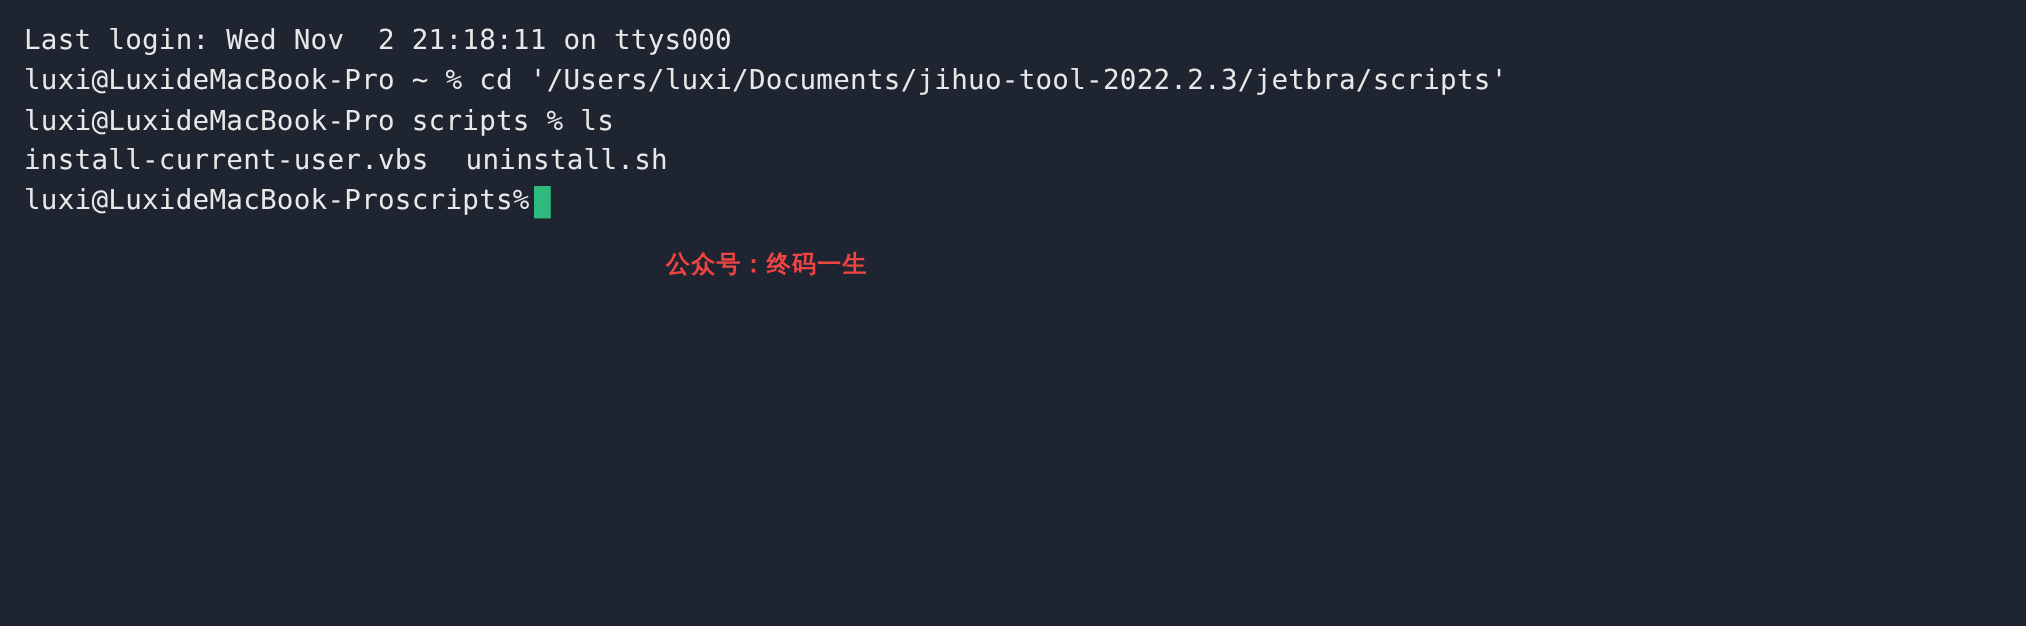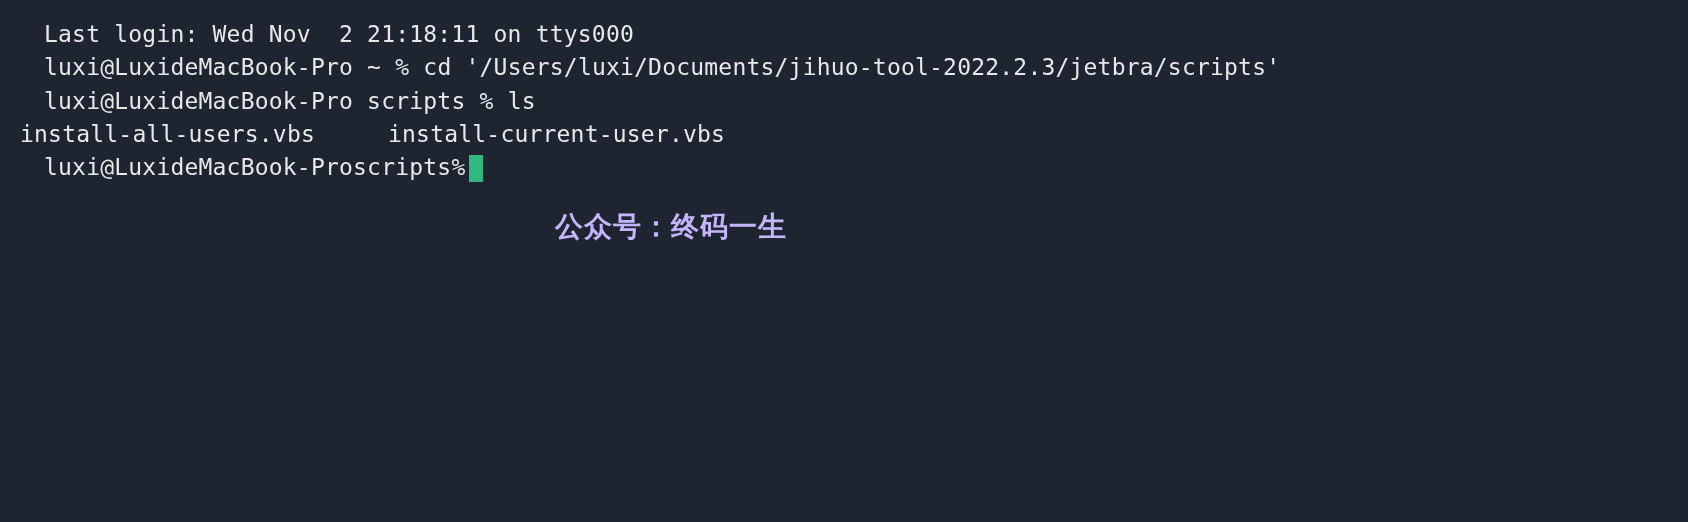--- a/index.html
+++ b/index.html
@@ -15,21 +15,20 @@
       font-size: 23px;
       line-height: 1.45;
       color: #e8e8e8;
       padding: 18px 20px;
       position: relative;
       overflow: hidden;
     }
     .line {
       white-space: pre;
       letter-spacing: 0.2px;
-      margin-left: 24px;
     }
     .ls-output {
       display: grid;
       grid-template-columns: 368px 398px auto;
       column-gap: 0;
     }
     .ls-item {
       white-space: pre;
       letter-spacing: 0.2px;
     }
@@ -42,37 +41,37 @@
       width: 14px;
       height: 27px;
       background: #2fb97f;
       margin-left: 4px;
       vertical-align: middle;
     }
     .watermark {
       position: absolute;
       left: 555px;
       top: 207px;
-      color: #c4b5fd;
+      color: #ef4444;
       font-family: "PingFang SC", "Microsoft YaHei", sans-serif;
-      font-size: 28px;
+      font-size: 20px;
       font-weight: 700;
       letter-spacing: 1px;
       pointer-events: none;
     }
   </style>
 </head>
 <body>
 
 <div class="line"><span>Last login: Wed Nov  2 21:18:11 on ttys000</span></div>
 
 <div class="line"><span>luxi@LuxideMacBook-Pro</span> <span>~</span> <span>%</span> <span>cd '/Users/luxi/Documents/jihuo-tool-2022.2.3/jetbra/scripts'</span></div>
 
 <div class="line"><span>luxi@LuxideMacBook-Pro</span> <span>scripts</span> <span>%</span> <span>ls</span></div>
 
 <div class="ls-output">
-  <span class="ls-item">install-all-users.vbs</span>
   <span class="ls-item">install-current-user.vbs</span>
+  <span class="ls-item">uninstall.sh</span>
 </div>
 
 <div class="line prompt-line"><span>luxi@LuxideMacBook-Pro</span> <span>scripts</span> <span>%</span> <span class="cursor"></span></div>
 
 <div class="watermark">公众号：终码一生</div>
 
 </body></html>

